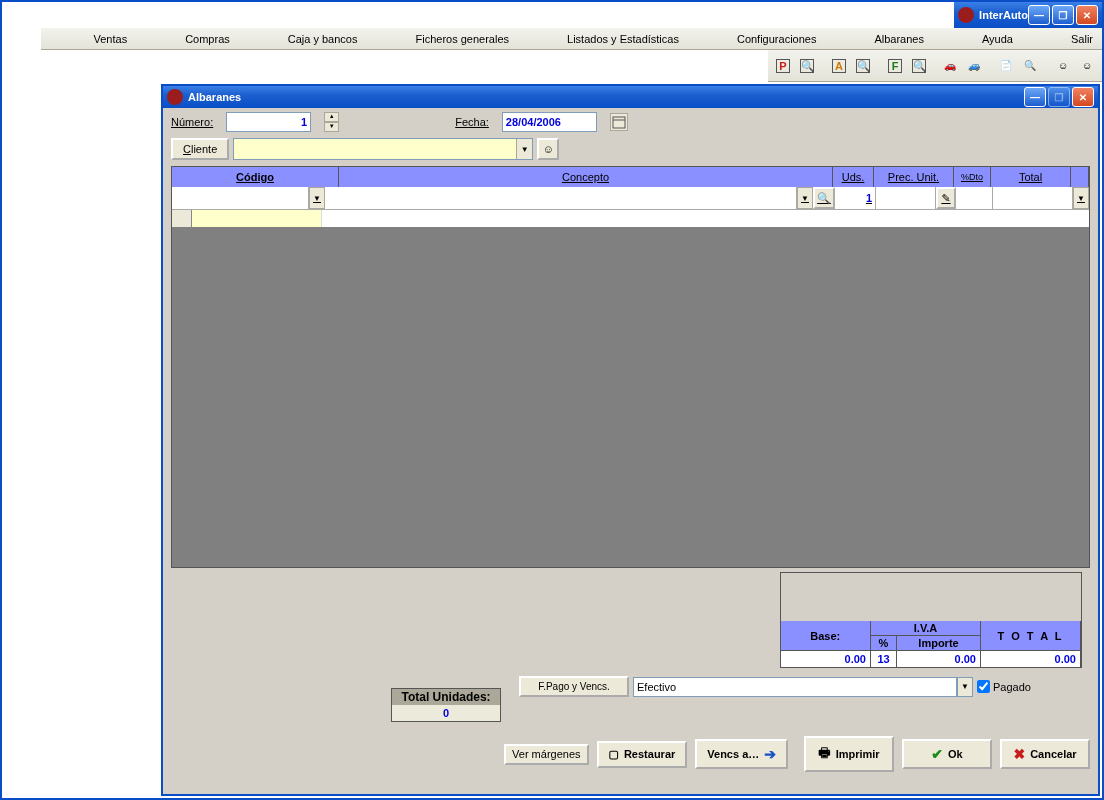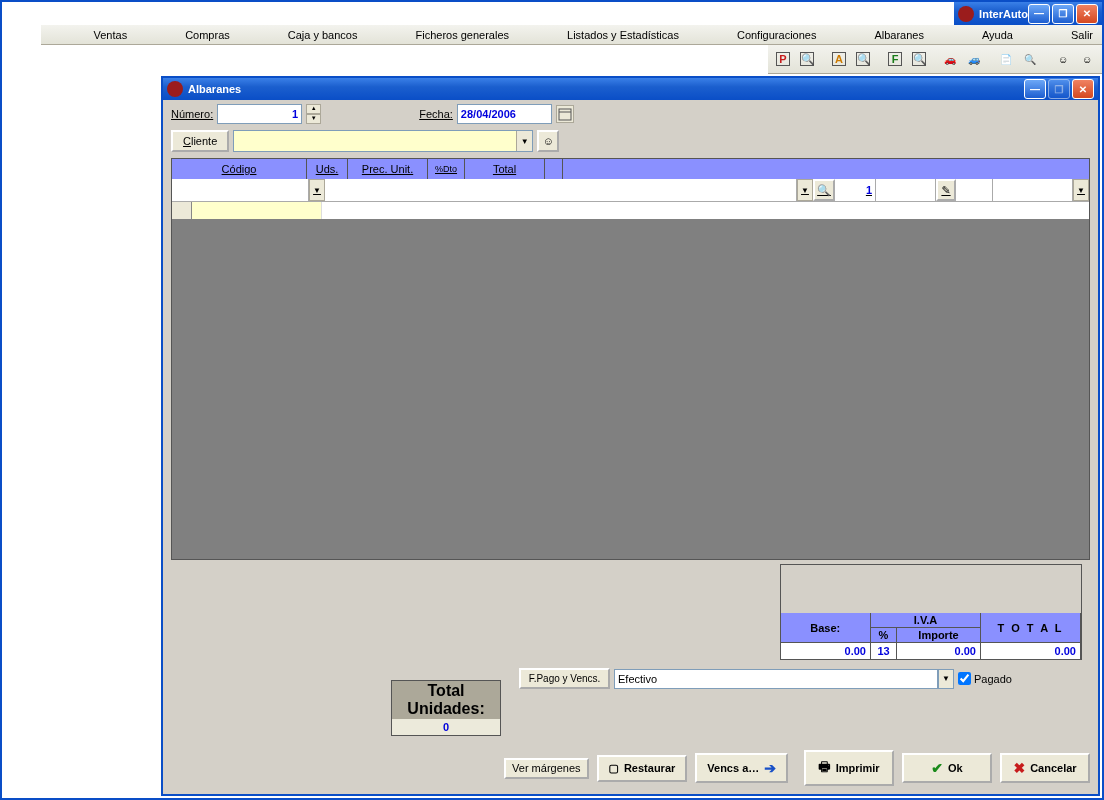--- a/index.html
+++ b/index.html
@@ -22,40 +22,40 @@
 .toolbar { height:32px; background:linear-gradient(to bottom,#f3f3ee,#e3e3d8); border-bottom:1px solid #aca899; display:flex; align-items:center; padding:0 4px; gap:2px; }
 .tbtn { width:22px; height:22px; display:flex; align-items:center; justify-content:center; border:1px solid transparent; cursor:pointer; font-weight:bold; font-size:10px; }
 .tsep { width:6px; height:22px; }
 .sq { width:14px; height:14px; border:1px solid #555; display:inline-block; text-align:center; line-height:12px; }
 
 
 .child { margin:2px; border:2px solid #0a4ec7; flex:1; display:flex; flex-direction:column; background:#d4d0c8; }
 .child .titlebar { height:22px; }
 
 
-.formrow { display:flex; align-items:center; padding:4px 8px; gap:4px; }
+.formrow { display:flex; align-items:center; padding:4px 8px; gap:13px; }
 .label { text-decoration:underline; text-decoration-style:solid; }
 .inp { background:#fff; border:1px solid #7f9db9; height:20px; padding:1px 3px; color:#0000dd; font-weight:bold; text-align:right; }
 .spinbtns { display:inline-flex; flex-direction:column; height:20px; }
 .spin { width:15px; height:10px; background:#ece9d8; border:1px solid #aca899; font-size:6px; text-align:center; line-height:7px; cursor:pointer; }
 .calbtn { width:18px; height:18px; background:#ece9d8; border:1px solid #aca899; display:inline-flex; align-items:center; justify-content:center; cursor:pointer; }
 
 
 .clienterow { display:flex; align-items:center; padding:2px 8px 6px; gap:4px; }
 .btn3d { background:#ece9d8; border:2px outset #fff; padding:3px 10px; cursor:pointer; }
 .clienteinp { flex:0 0 300px; background:#ffffcc; border:1px solid #7f9db9; height:22px; display:flex; }
 .clienteinp input { flex:1; background:transparent; border:none; outline:none; padding:0 4px; }
 .dropbtn { width:16px; background:#ece9d8; border-left:1px solid #aca899; display:flex; align-items:center; justify-content:center; cursor:pointer; font-size:8px; }
 .smiley { width:22px; height:22px; background:#ece9d8; border:2px outset #fff; display:flex; align-items:center; justify-content:center; cursor:pointer; }
 
 
 .gridwrap { margin:0 8px; border:1px solid #555; display:flex; flex-direction:column; }
 .ghead { display:flex; background:#8a90ff; height:20px; }
 .ghead div, .inprow > * { border-right:1px solid #555; display:flex; align-items:center; justify-content:center; text-decoration:underline; }
-.col-codigo { width:135px; }
+.col-codigo { width:167px;font-weight:bold; }
 .col-concepto { flex:1; }
 .col-uds { width:41px; }
 .col-punit { width:80px; }
 .col-dto { width:37px; }
 .col-total { width:80px; }
 .col-dd { width:18px; }
 
 .inprow { display:flex; background:#fff; height:22px; }
 .inprow input { border:none; width:100%; height:100%; padding:0 3px; outline:none; }
 .inprow .cell { border-right:1px solid #aaa; height:100%; }
@@ -74,21 +74,21 @@
 .totbox .th { background:#8a90ff; text-align:center; border-right:1px solid #555; border-bottom:1px solid #555; font-weight:bold; padding:1px 0; }
 .totbox .td { background:#fff; text-align:right; color:#0000dd; font-weight:bold; border-right:1px solid #555; padding:2px 4px; }
 .totbox table { border-collapse:collapse;margin-top:48px; }
 
 
 .frow { display:flex; align-items:center; padding:2px 8px; gap:4px; }
 .frow .flbl { width:110px; text-align:left; }
 .frow .finp { flex:1; max-width:420px; background:#fff; border:1px solid #7f9db9; height:20px; padding:0 3px; }
 .fsection { display:flex; padding:6px 8px; align-items:flex-start; gap:10px; }
 .totunits { border:1px solid #555; background:#d4d0c8; width:110px; text-align:center; }
-.totunits .h { background:#aca899; color:#000; font-weight:bold; font-size:16px; padding:1px; }
+.totunits .h { background:#aca899; color:#000; font-weight:bold; font-size:12px; padding:1px; }
 .totunits .v { color:#0000dd; font-weight:bold; padding:2px; background:#eceadb;}
 
 
 .btnrow { display:flex; align-items:center; padding:8px; gap:8px; }
 .btnrow .spacer { flex:1; }
 .bigbtn { background:#ece9d8; border:2px outset #fff; padding:5px 10px; min-width:90px; display:flex; align-items:center; justify-content:center; gap:5px; cursor:pointer; font-weight:bold; }
 .check { color:#1a8a1a; font-size:14px; }
 .cross { color:#c71c1c; font-size:14px; }
 .arrow { color:#1850c7; font-size:14px; font-weight:bold; }
 .printer { font-size:13px; }
@@ -192,20 +192,21 @@
       <div class="clienteinp">
         <input style="">
         <div class="dropbtn">▼</div>
       </div>
       <div class="smiley">☺</div>
     </div>
 
     <div class="gridwrap">
       <div class="ghead">
         <div class="col-codigo">Código</div>
+        <div class="col-concepto">Concepto</div>
         <div class="col-uds">Uds.</div>
         <div class="col-punit">Prec. Unit.</div>
         <div class="col-dto" style="font-size:9px">%Dto</div>
         <div class="col-total">Total</div>
         <div class="col-dd" style="text-decoration:none"></div>
       </div>
       <div class="inprow">
         <div class="cell" style="width:137px">
             <input style="">
           </div>
@@ -264,21 +265,21 @@
 
     <div class="fsection">
       <div style="flex:0 0 330px;display:flex;justify-content:flex-end;align-items:flex-start;padding-top:14px">
         <div class="totunits">
           <div class="h">Total Unidades:</div>
           <div class="v">0</div>
         </div>
       </div>
       <div style="flex:1">
         <div class="frow">
-          <div class="btn3d" style="width:91px;text-align:center;padding:3px 2px;font-size:10px">F.Pago y Vencs.</div>
+          <div class="btn3d" style="width:110px;text-align:center;padding:3px 2px;font-size:10px">F.Pago y Vencs.</div>
           <div style="flex:0 0 340px;display:flex">
             <input class="finp" style="flex: 1 1 0%;" value="Efectivo">
             <div class="dropbtn" style="height:20px;border:1px solid #7f9db9">▼</div>
           </div>
           <label style="display:flex;align-items:center;gap:3px">
             <input type="checkbox" checked="" style="">
             <span>Pagado</span>
           </label>
         </div>
       </div>

